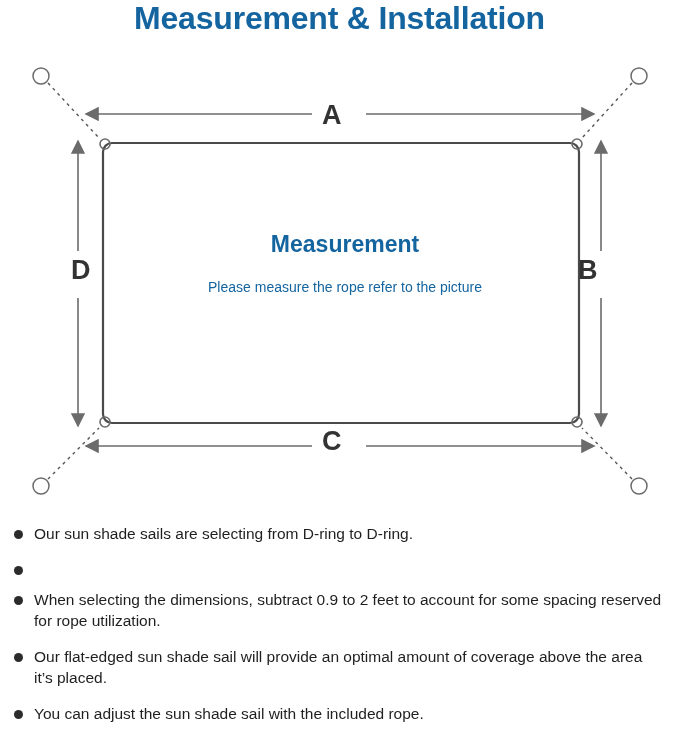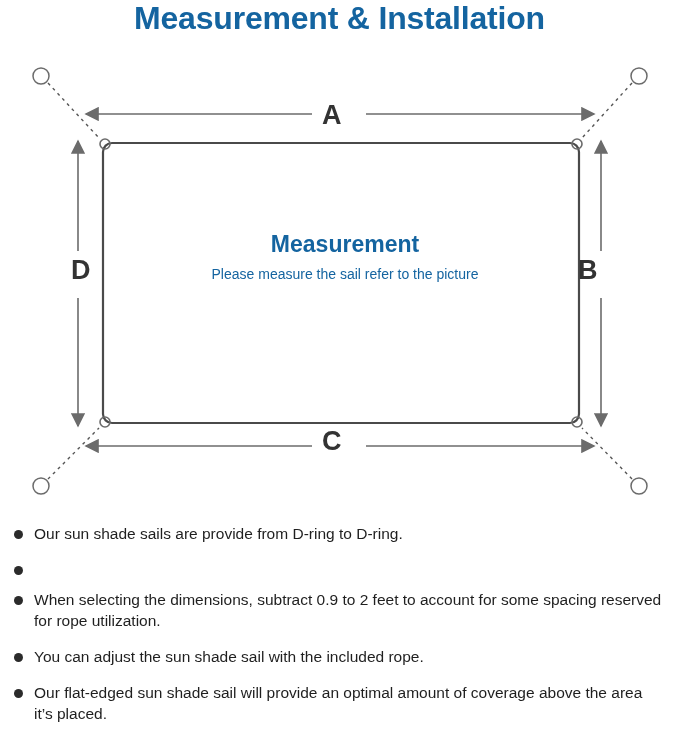--- a/index.html
+++ b/index.html
@@ -52,21 +52,21 @@
     position: absolute;
     left: 105px;
     top: 185px;
     width: 480px;
     text-align: center;
   }
   #center-title {
     font-size: 23px;
     font-weight: bold;
     color: #1464a0;
-    margin-bottom: 8px;
+    margin-bottom: 21px;
   }
   #center-sub {
     font-size: 14px;
     color: #1464a0;
   }
 
   #notes {
     position: absolute;
     top: 524px;
     left: 0;
@@ -142,37 +142,37 @@
     <line x1="601" y1="252" x2="601" y2="380" stroke="#6b6b6b" stroke-width="1.6" marker-end="url(#arrowEnd)"></line>
   </svg>
 
   <div class="diagram-label" id="label-A">A</div>
   <div class="diagram-label" id="label-B">B</div>
   <div class="diagram-label" id="label-C">C</div>
   <div class="diagram-label" id="label-D">D</div>
 
   <div id="center-text">
     <div id="center-title">Measurement</div>
-    <div id="center-sub">Please measure the sail refer to the picture</div>
+    <div id="center-sub">Please measure the rope refer to the picture</div>
   </div>
 </div>
 
 <div id="notes">
   <div class="note-item">
     <span class="note-bullet"></span>
-    <span class="note-text">Our sun shade sails are provide from D-ring to D-ring.</span>
+    <span class="note-text">Our sun shade sails are selecting from D-ring to D-ring.</span>
   </div>
   <div class="note-item">
     <span class="note-bullet"></span>
   </div>
   <div class="note-item">
     <span class="note-bullet"></span>
     <span class="note-text">When selecting the dimensions, subtract 0.9 to 2 feet to account for some spacing reserved for rope utilization.</span>
   </div>
   <div class="note-item">
     <span class="note-bullet"></span>
-    <span class="note-text">You can adjust the sun shade sail with the included rope.</span>
+    <span class="note-text">Our flat-edged sun shade sail will provide an optimal amount of coverage above the area it’s placed.</span>
   </div>
   <div class="note-item">
     <span class="note-bullet"></span>
-    <span class="note-text">Our flat-edged sun shade sail will provide an optimal amount of coverage above the area it’s placed.</span>
+    <span class="note-text">You can adjust the sun shade sail with the included rope.</span>
   </div>
 </div>
 
 </body></html>

